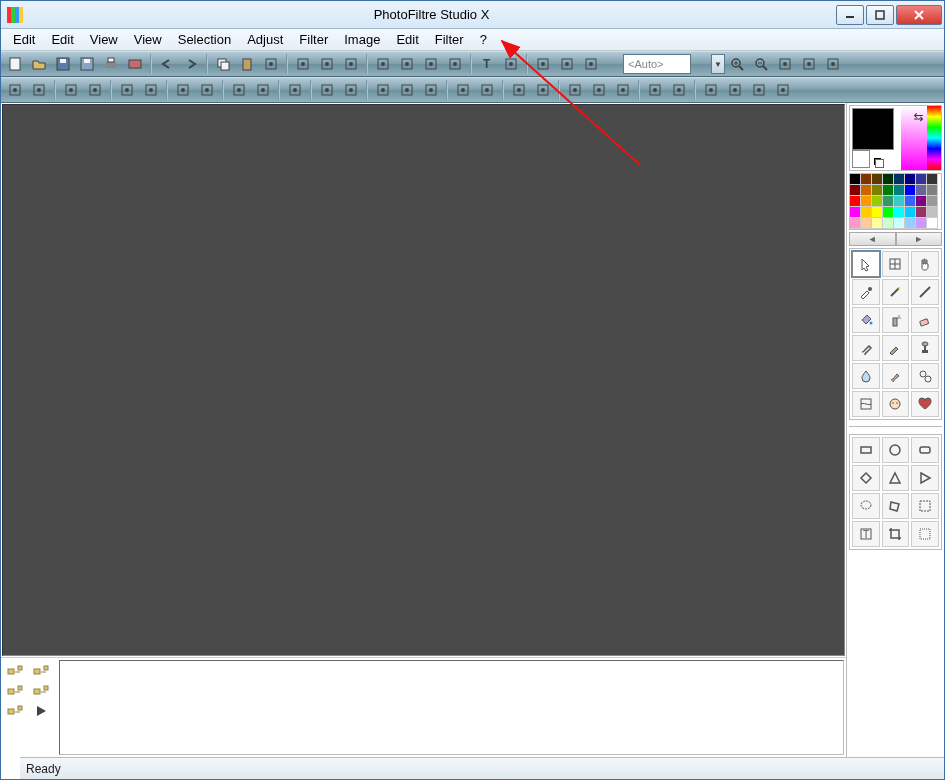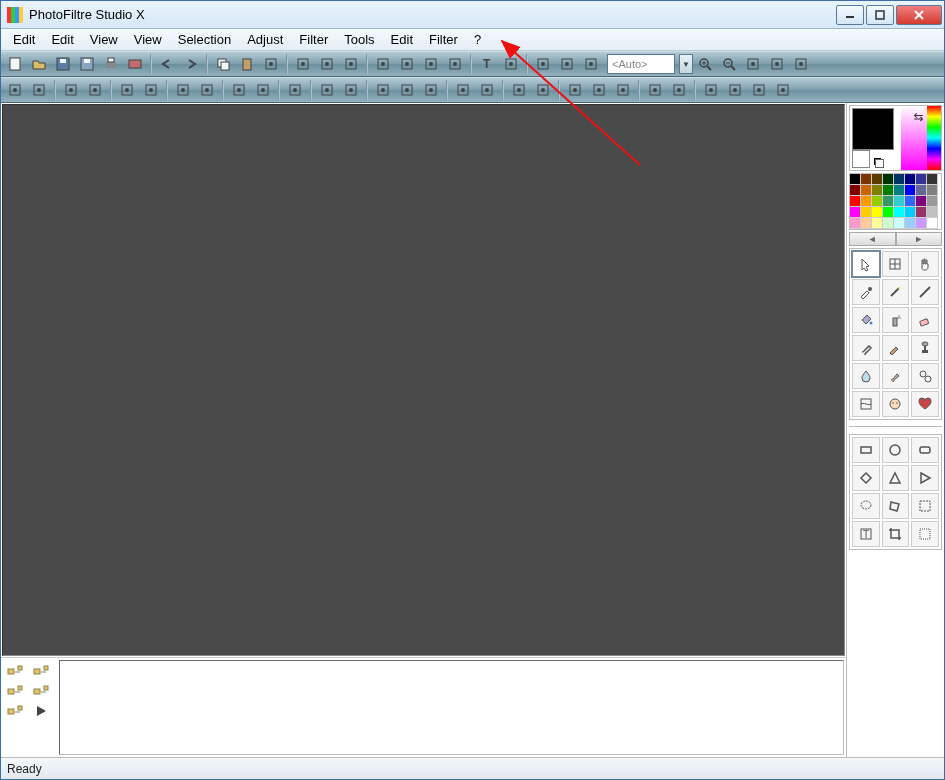--- a/index.html
+++ b/index.html
@@ -2,40 +2,40 @@
 <html><head>
 <meta charset="utf-8">
 <style>
 * { margin: 0; padding: 0; box-sizing: border-box; }
 body { font-family: "Segoe UI", Tahoma, sans-serif; font-size: 12px; background: #d4e3f0; width: 945px; height: 780px; overflow: hidden; position: relative; }
 
 
 .window { width: 945px; height: 780px; border: 1px solid #3a6ea5; background: #fff; display: flex; flex-direction: column; }
 
 
-.titlebar { height: 28px; background: linear-gradient(#eaf3fc,#d7e8f7); display: flex; align-items: center; padding: 0 2px 0 6px; border-bottom: 1px solid #a0b8cc; }
+.titlebar { height: 28px; background: linear-gradient(#eaf3fc,#d7e8f7); display: flex; align-items: center; padding: 0 2px 0 6px; border-bottom: 1px solid #a0b8cc; text-align: center; }
 .app-icon { width: 16px; height: 16px; margin-right: 6px; }
 .title { flex: 1; color: #000; font-size: 13px; }
 .win-btns { display: flex; gap: 0; }
 .win-btn { width: 30px; height: 20px; border: 1px solid #5a7a9a; border-radius: 2px; margin-left: 2px; display: flex; align-items: center; justify-content: center; background: linear-gradient(#f5fbff,#d5e6f5); font-size: 11px; color: #333; }
 .win-btn.close { background: linear-gradient(#f08080,#d43a2f); color: #fff; width: 46px; }
 .win-btn.max { width: 28px; }
 .win-btn.min { width: 28px; }
 
 
 .menubar { height: 22px; background: linear-gradient(#f4f9fd,#e5eff7); display: flex; align-items: center; padding: 0 4px; border-bottom: 1px solid #bcc; gap: 0; }
 .menu-item { padding: 2px 8px; color: #000; font-size: 13px; cursor: default; }
 
 
 .toolbar { height: 26px; background: linear-gradient(#b5cbd7,#7fa0ae 48%,#6e919f 52%,#94b1bf); border-top: 1px solid #cde0e8; border-bottom: 1px solid #4a6a78; display: flex; align-items: center; padding: 0 2px; gap: 0; }
 .tb-btn { width: 24px; height: 22px; display: flex; align-items: center; justify-content: center; border: 1px solid transparent; border-radius: 2px; margin: 0 0px; cursor: default; }
 .tb-sep { width: 2px; height: 20px; background: linear-gradient(to right,#5d7e8c,#c8dae3); margin: 0 3px; }
 .tb-btn svg, .tb-btn span { opacity: 0.9; }
 .tb-icon { width: 16px; height: 16px; }
-.zoom-box { height: 20px; width: 68px; background: #fff; border: 1px solid #5a7a88; font-size: 11px; padding: 7px 4px; color: #888; display: flex; align-items: center; margin: 0 4px; }
+.zoom-box { height: 20px; width: 68px; background: #fff; border: 1px solid #5a7a88; font-size: 11px; padding: 7px 4px; color: #888; display: flex; align-items: center; margin: 0 20px; }
 .zoom-caret { width: 14px; height: 20px; border: 1px solid #5a7a88; background: linear-gradient(#e8f2f7,#c4d7e0); display: flex; align-items: center; justify-content: center; font-size: 8px; color: #444; }
 
 
 .main { flex: 1; display: flex; background: #fff; min-height: 0; }
 .canvas-wrap { flex: 1; display: flex; flex-direction: column; min-width: 0; }
 .canvas { flex: 1; background: #4a4a4a; border: 1px inset #888; margin: 1px; position: relative; }
 .layer-row { height: 100px; display: flex; border-top: 1px solid #ccc; }
 .layer-btns { width: 56px; background: #fff; display: flex; flex-direction: column; padding: 4px; gap: 2px; flex-wrap: wrap; }
 .layer-btns-row { display: flex; gap: 6px; }
 .mini-btn { width: 20px; height: 18px; display: flex; align-items: center; justify-content: center; }
@@ -58,21 +58,21 @@
 .pal-cell { width: 11px; height: 11px; border-right: 1px solid #ccc; border-bottom: 1px solid #ccc; }
 .pal-nav { height: 14px; display: flex; }
 .pal-nav button { flex: 1; background: linear-gradient(#f5f5f5,#dcdcdc); border: 1px solid #aaa; font-size: 9px; color: #666; }
 
 .tool-grid { display: grid; grid-template-columns: repeat(3, 1fr); gap: 2px; border: 1px solid #bbb; padding: 2px; }
 .tool-cell { height: 26px; border: 1px solid #ccc; display: flex; align-items: center; justify-content: center; background: #f5f5f5; cursor: default; }
 .tool-cell.selected { background: #fff; border: 1px solid #888; box-shadow: inset 0 0 0 1px #fff, 0 0 0 1px #68a; }
 .shape-sep { height: 6px; border-top: 1px solid #bbb; margin-top: 4px; }
 
 
-.statusbar { height: 22px; background: linear-gradient(#f4f8fb,#e1e9ef); border-top: 1px solid #bbb; display: flex; align-items: center; padding: 0 6px; font-size: 12px; color: #222; }
+.statusbar { height: 22px; background: linear-gradient(#f4f8fb,#e1e9ef); border-top: 1px solid #bbb; display: flex; align-items: center; padding: 0 6px; font-size: 12px; color: #222; margin-left: 19px; }
 
 
 .arrow-annot { position: absolute; pointer-events: none; }
 svg { display: block; }
 </style>
 </head>
 <body>
 
 <div class="window">
 
@@ -105,21 +105,21 @@
   </div>
 
   <div class="menubar" id="menubar">
       <div class="menu-item">Edit</div>
       <div class="menu-item">Edit</div>
       <div class="menu-item">View</div>
       <div class="menu-item">View</div>
       <div class="menu-item">Selection</div>
       <div class="menu-item">Adjust</div>
       <div class="menu-item">Filter</div>
-      <div class="menu-item">Tools</div>
+      <div class="menu-item">Image</div>
       <div class="menu-item">Edit</div>
       <div class="menu-item">Filter</div>
       <div class="menu-item">?</div>
     </div>
 
   <div class="toolbar" id="toolbar1">
   <div class="tb-btn">
         <svg class="tb-icon" viewBox="0 0 16 16">
           <rect x="3" y="2" width="10" height="12" fill="#fff" stroke="#3a3a3a"></rect>
         </svg>

